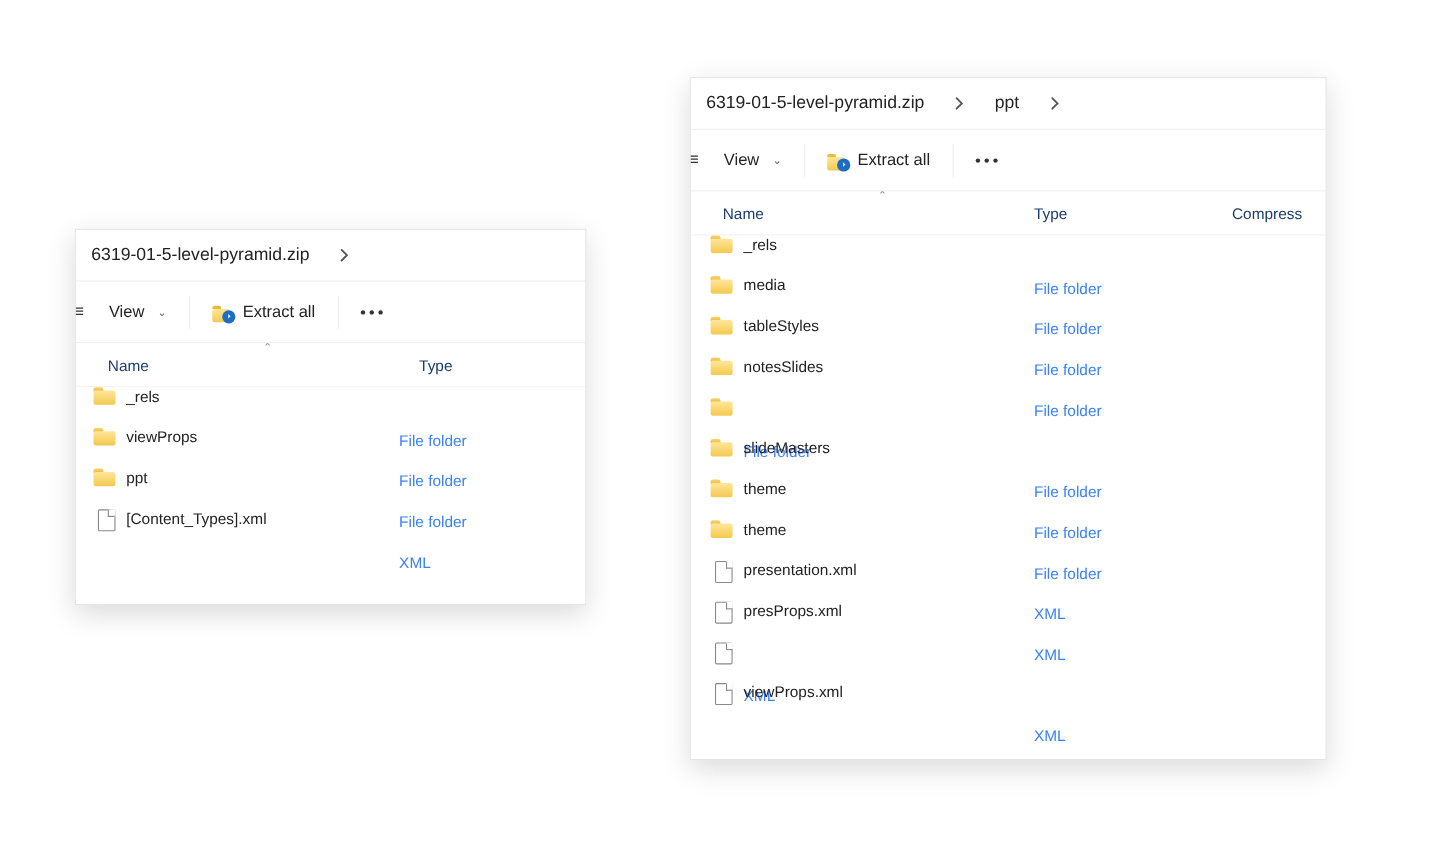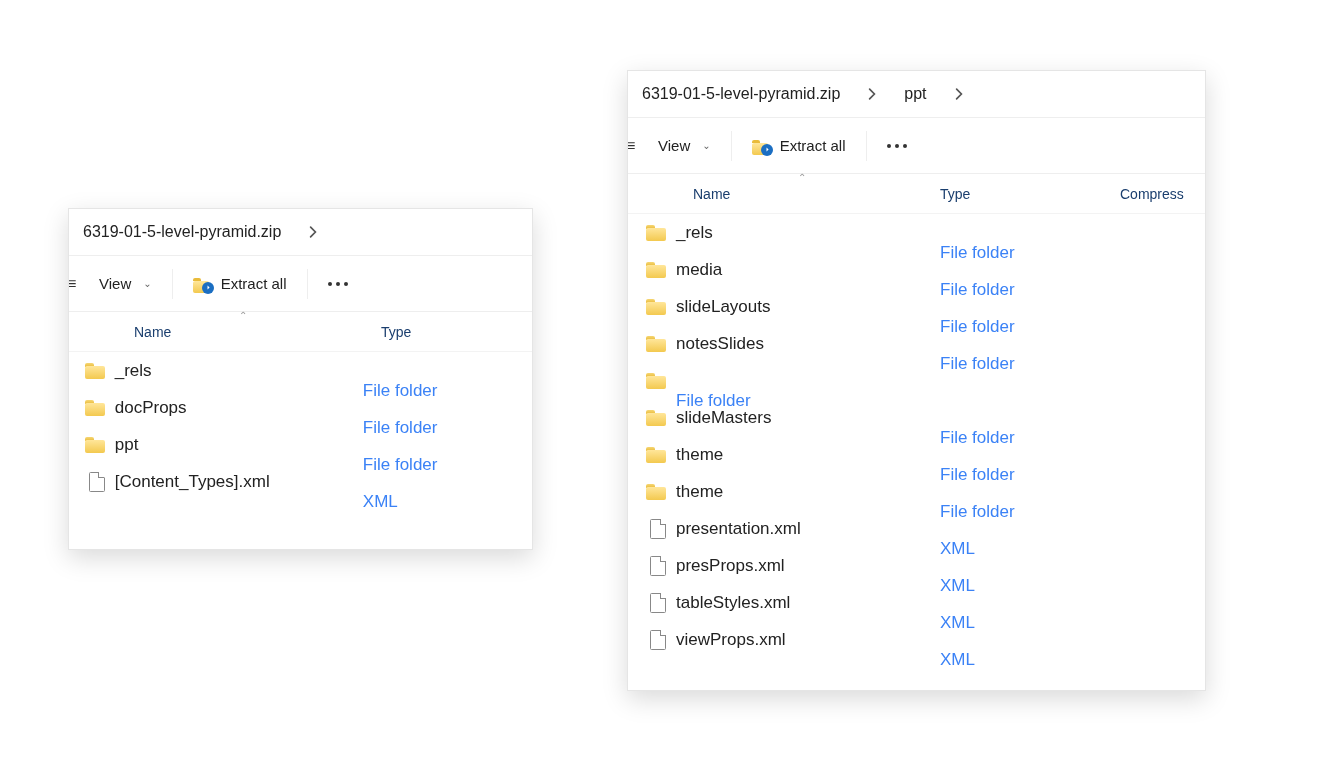--- a/index.html
+++ b/index.html
@@ -65,40 +65,39 @@
 
   .columns-row {
     display:flex;
     align-items:center;
     height: 40px;
     font-size: 14px;
     color:#1a3e6e;
     border-bottom: 1px solid #f3f3f3;
     position: relative;
   }
-  .col-name { flex:none; padding-left:65px; }
+  .col-name { flex:none; padding-left:29px; }
   .col-name.w1c { width: 312px; }
   .col-name.w2c { width: 312px; }
   .col-type { flex:none; width: 180px; }
   .col-compress { flex:none; }
   
   .sort-chevron {
     position:absolute;
     top: -2px;
     font-size: 10px;
     color:#999;
   }
   .sort-chevron.w1pos { left: 170px; }
   .sort-chevron.w2pos { left: 170px; }
 
   .row {
     display:flex;
-    align-items:center;
     height: 37px;
-    font-size: 17px;
+    font-size: 14px;
     color:#222;
   }
   .row .icon-cell {
     width: 48px;
     display:flex;
     justify-content:flex-end;
     padding-right:10px;
   }
   .row .name-cell.w1c { width: 264px; }
   .row .name-cell.w2c { width: 264px; }
@@ -238,21 +237,21 @@
         <div class="icon-cell">
           <span class="folder-icon"></span>
         </div>
         <div class="name-cell w1c">_rels</div>
         <div class="type-cell">File folder</div>
       </div>
       <div class="row">
         <div class="icon-cell">
           <span class="folder-icon"></span>
         </div>
-        <div class="name-cell w1c">docProps</div>
+        <div class="name-cell w1c">viewProps</div>
         <div class="type-cell">File folder</div>
       </div>
       <div class="row">
         <div class="icon-cell">
           <span class="folder-icon"></span>
         </div>
         <div class="name-cell w1c">ppt</div>
         <div class="type-cell">File folder</div>
       </div>
       <div class="row">
@@ -329,21 +328,21 @@
         <div class="icon-cell">
           <span class="folder-icon"></span>
         </div>
         <div class="name-cell w2c">media</div>
         <div class="type-cell">File folder</div>
       </div>
       <div class="row">
         <div class="icon-cell">
           <span class="folder-icon"></span>
         </div>
-        <div class="name-cell w2c">slideLayouts</div>
+        <div class="name-cell w2c">tableStyles</div>
         <div class="type-cell">File folder</div>
       </div>
       <div class="row">
         <div class="icon-cell">
           <span class="folder-icon"></span>
         </div>
         <div class="name-cell w2c">notesSlides</div>
         <div class="type-cell">File folder</div>
       </div>
       <div class="row">
@@ -384,21 +383,20 @@
         <div class="icon-cell">
           <span class="file-icon"></span>
         </div>
         <div class="name-cell w2c">presProps.xml</div>
         <div class="type-cell">XML</div>
       </div>
       <div class="row">
         <div class="icon-cell">
           <span class="file-icon"></span>
         </div>
-        <div class="name-cell w2c">tableStyles.xml</div>
         <div class="type-cell">XML</div>
       </div>
       <div class="row">
         <div class="icon-cell">
           <span class="file-icon"></span>
         </div>
         <div class="name-cell w2c">viewProps.xml</div>
         <div class="type-cell">XML</div>
       </div>
     </div>

